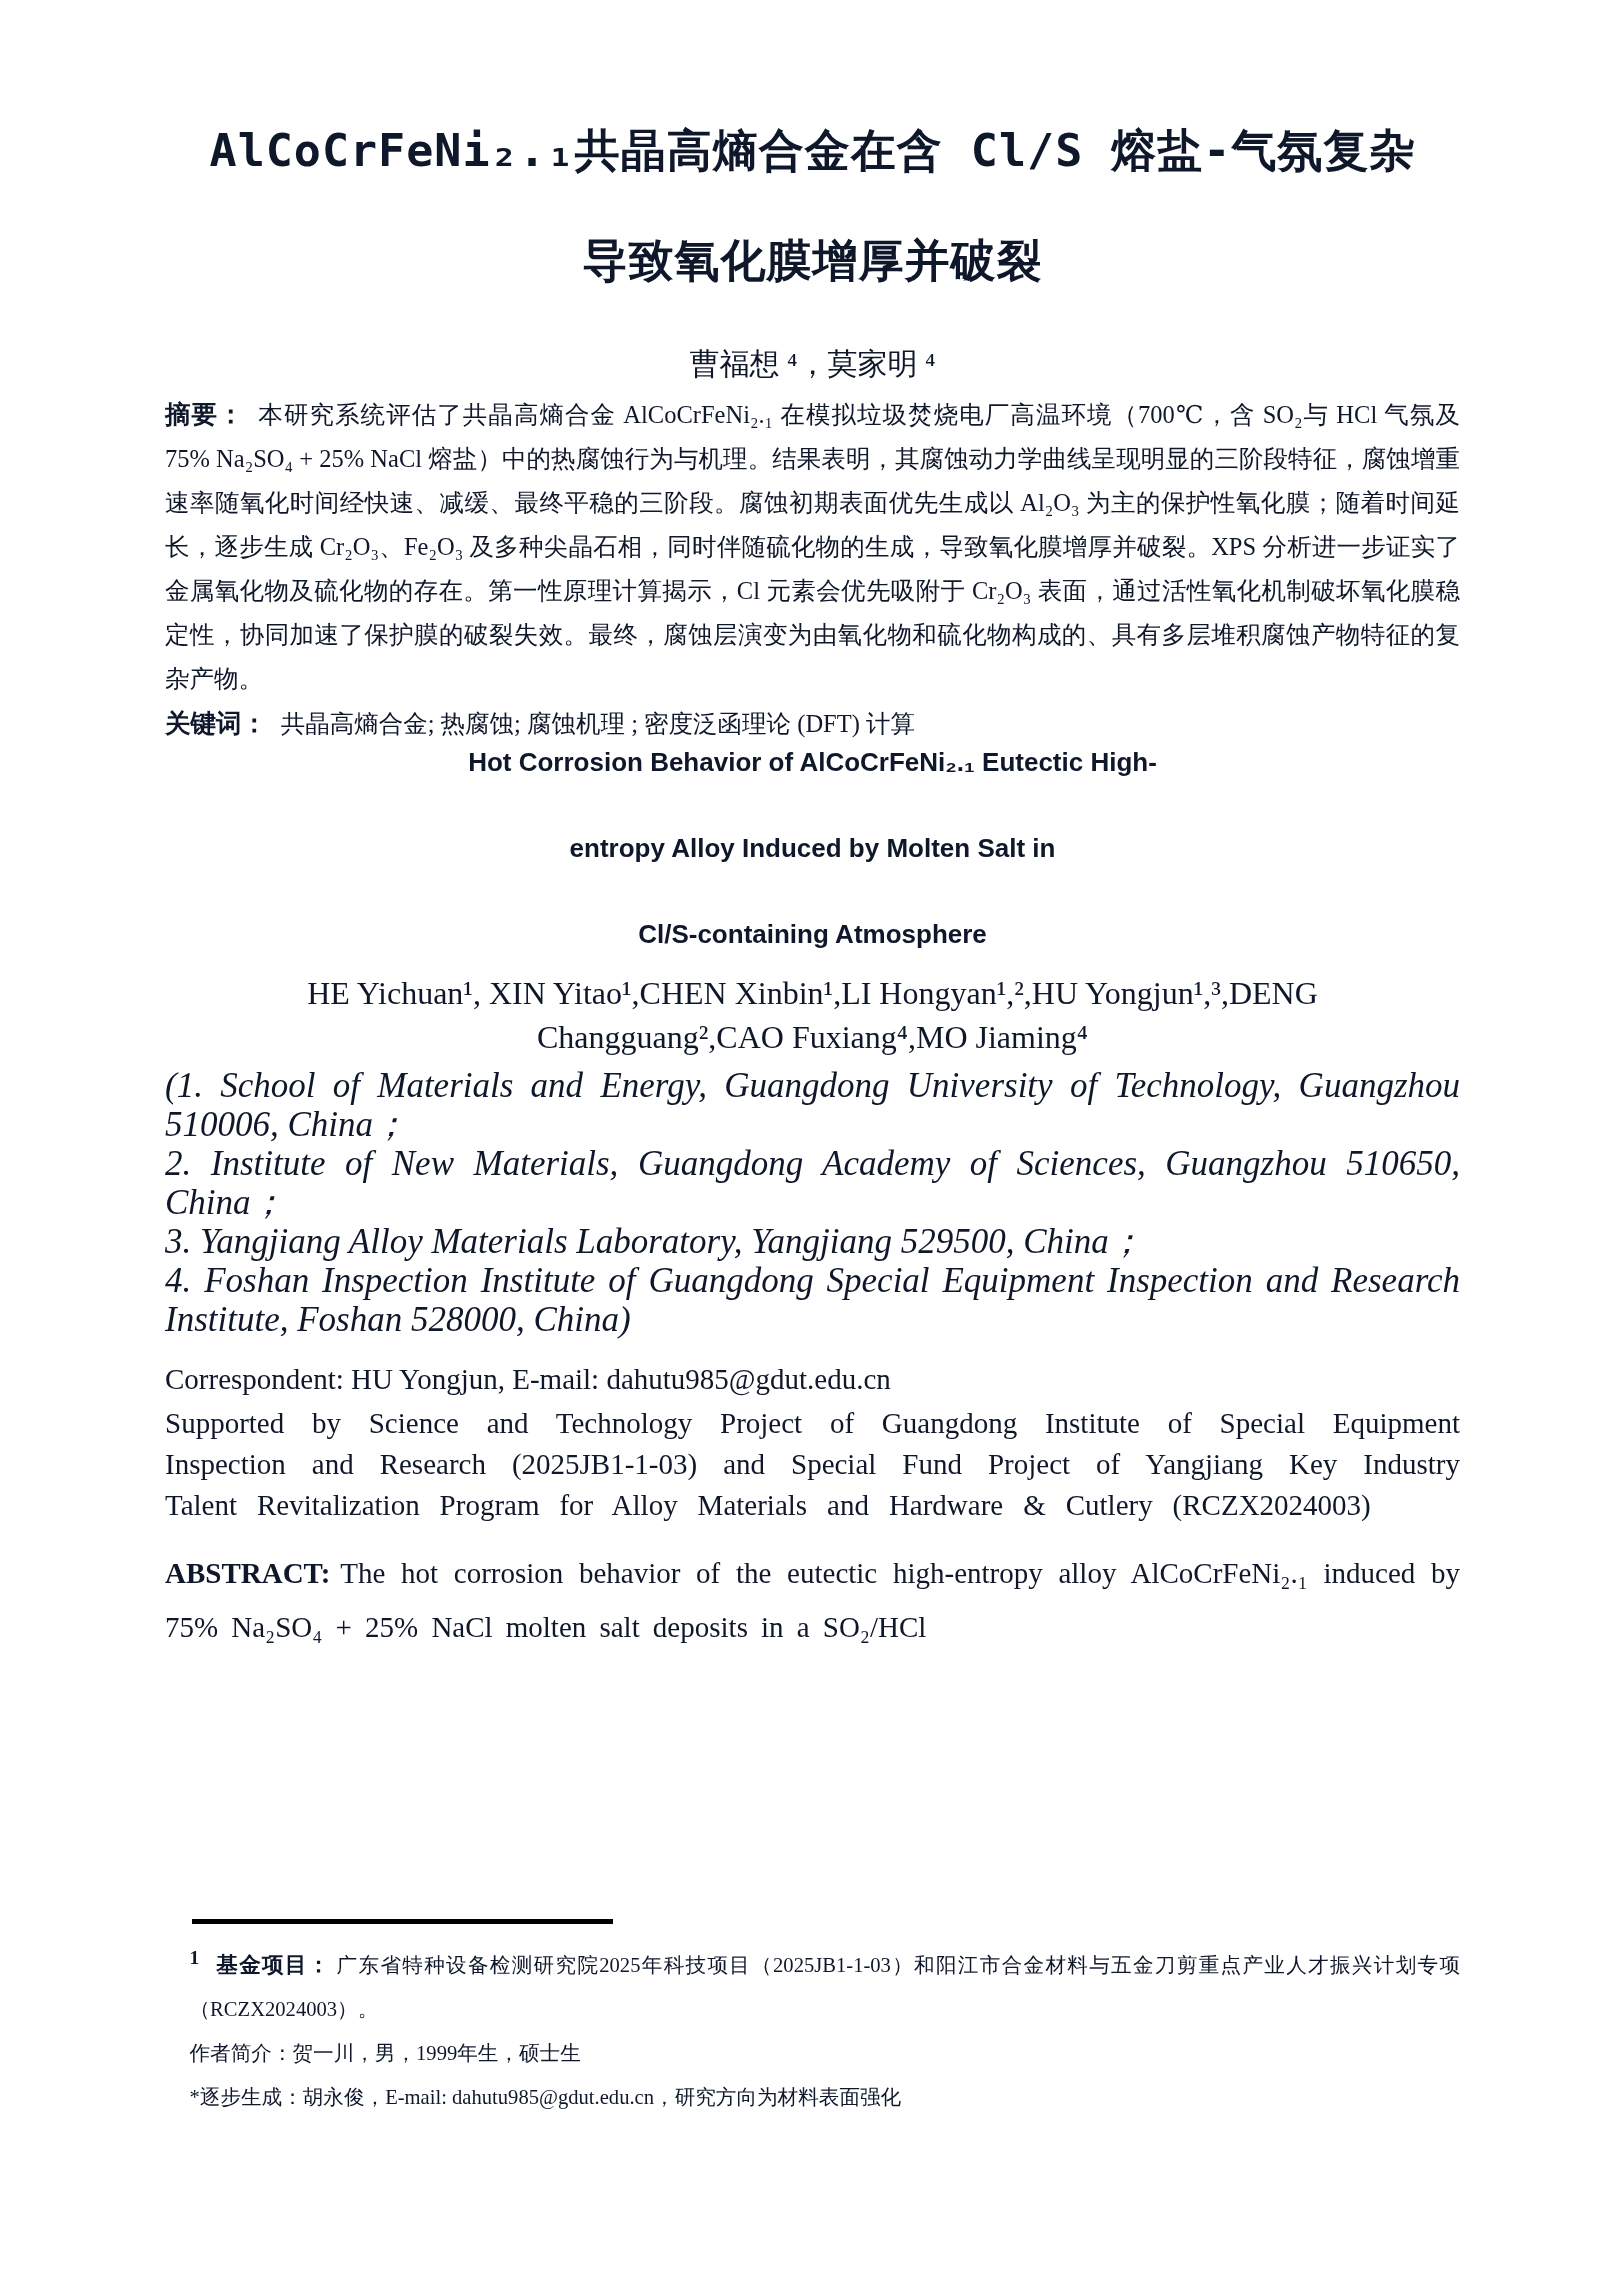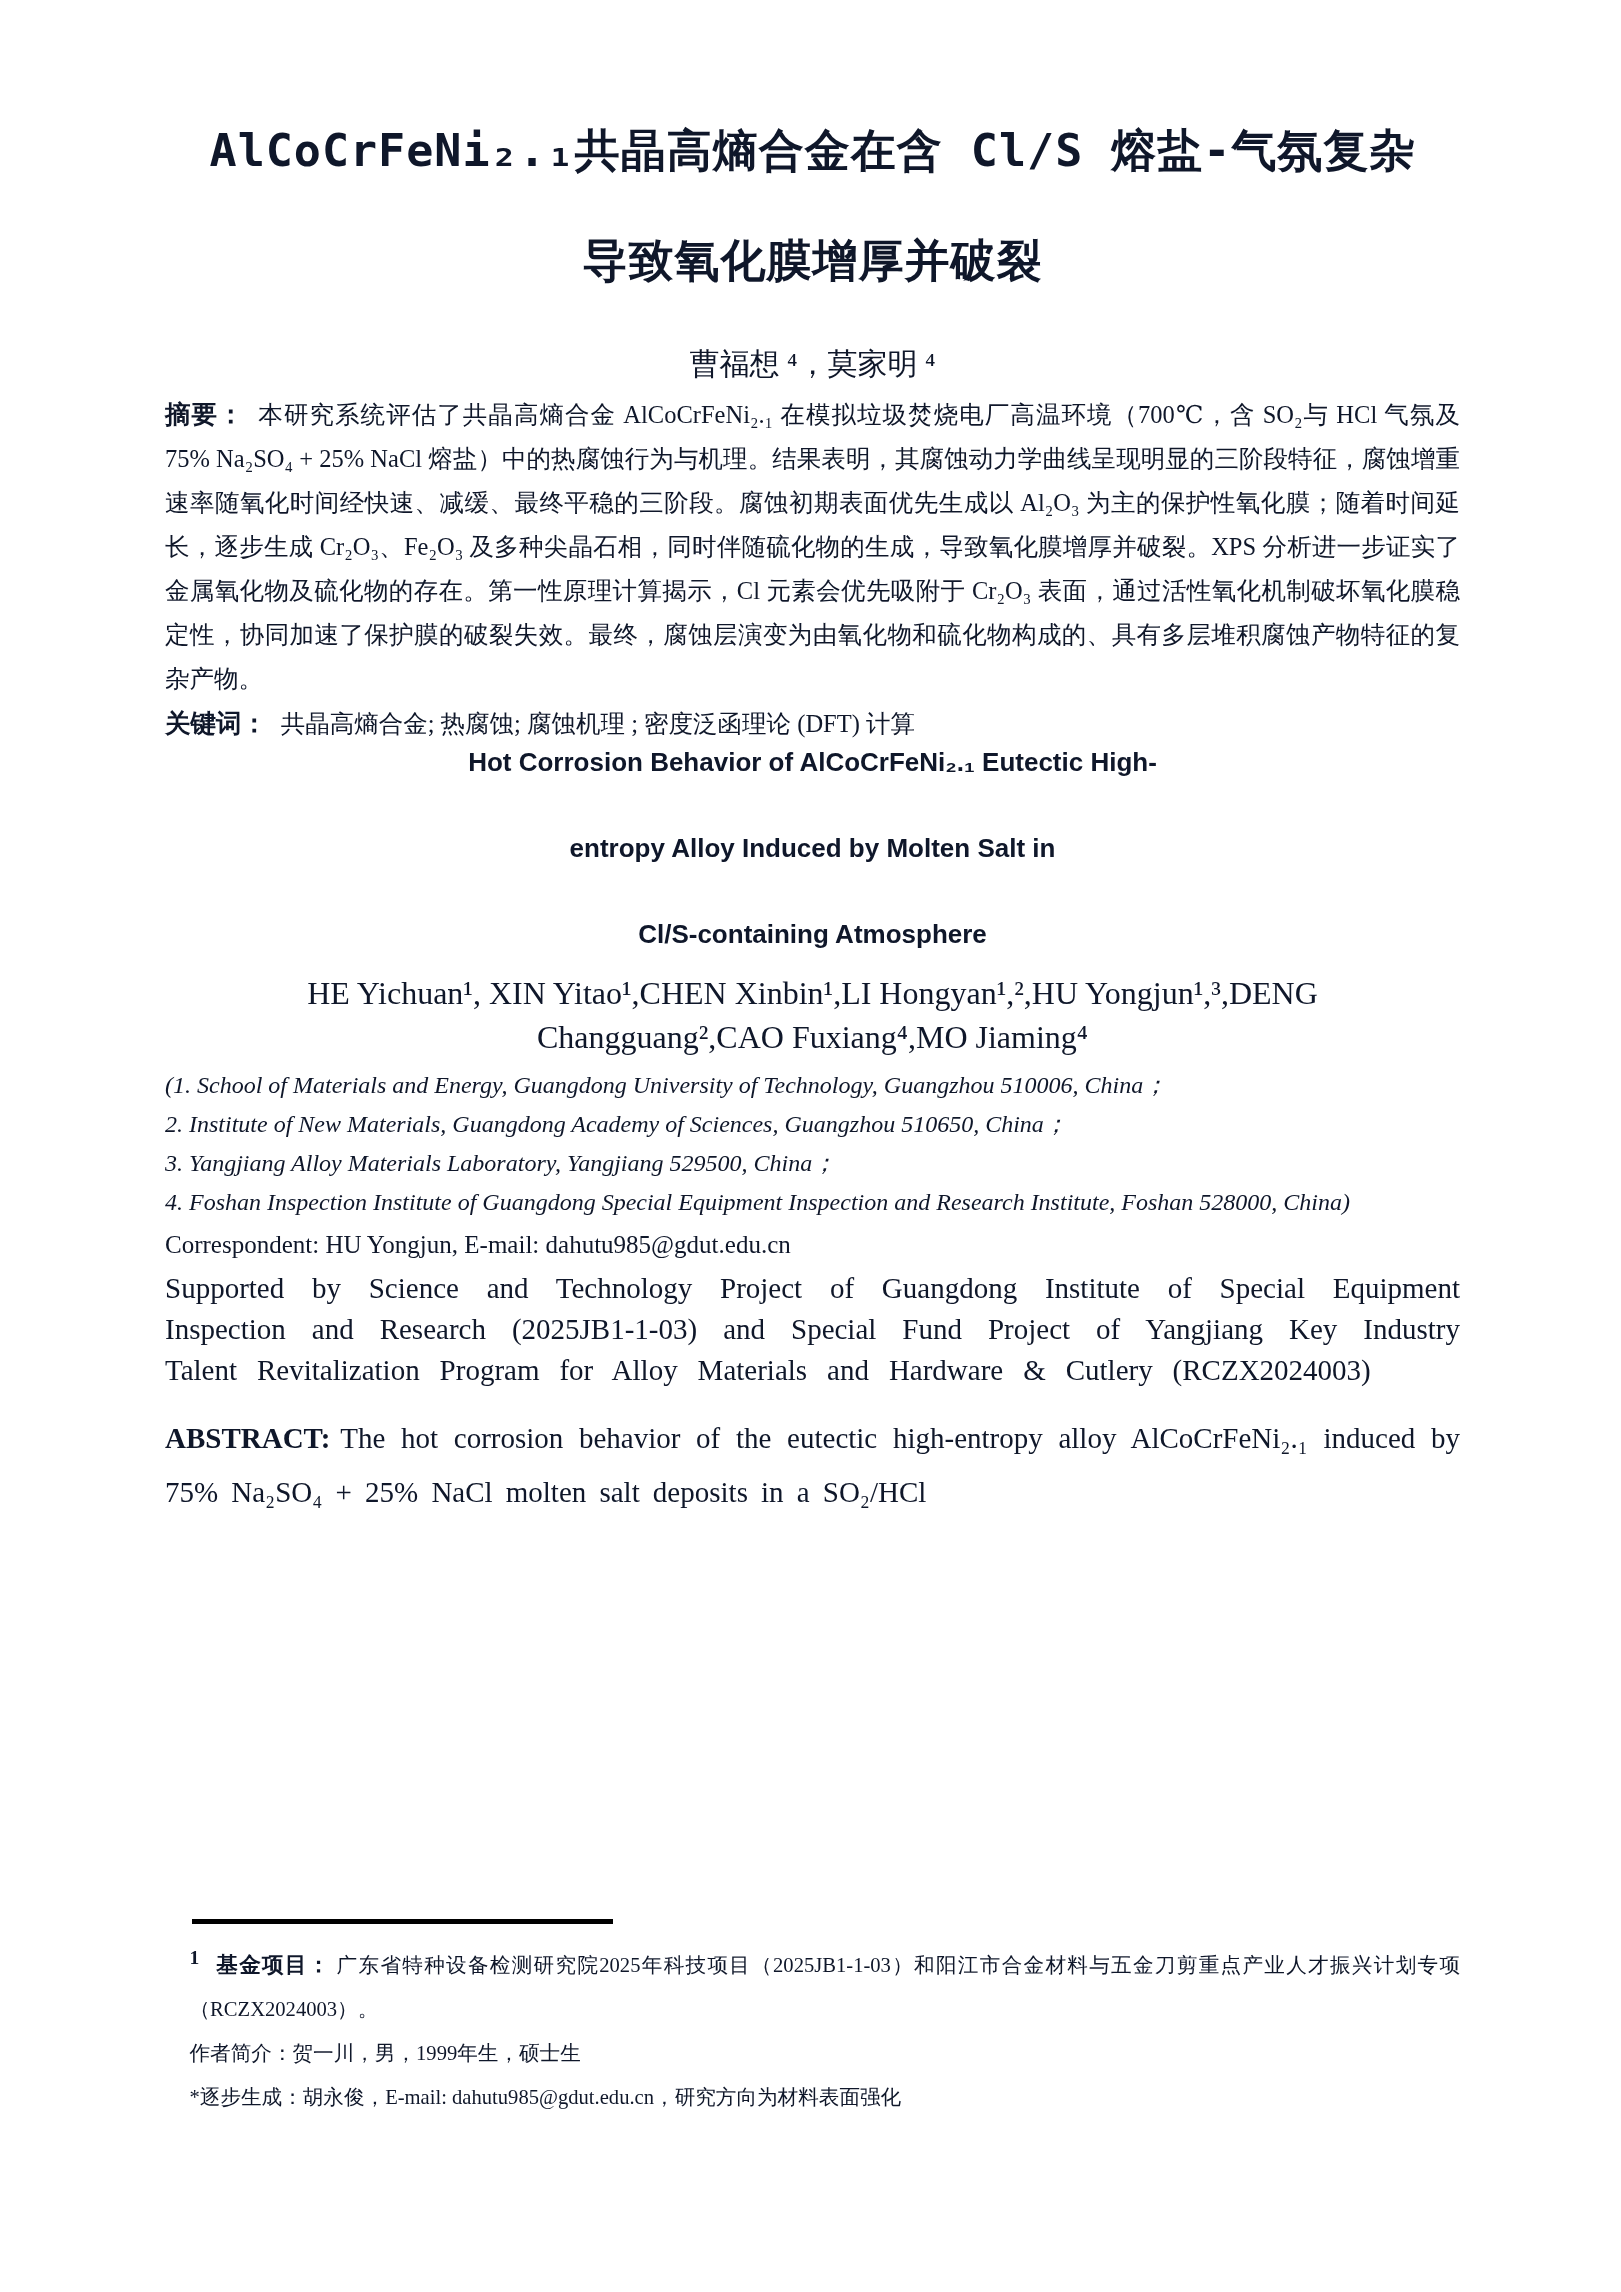--- a/index.html
+++ b/index.html
@@ -71,30 +71,30 @@
   .en-authors {
     margin-top: -5.9px;
     font-size: 32px;
     line-height: 44px;
     text-align: center;
   }
   
   .en-affils {
     margin-top: 6.9px;
     font-style: italic;
-    font-size: 24px;
+    font-size: 35px;
     line-height: 39px;
     text-align: justify;
     text-align-last: left;
   }
   .en-affils p { margin: 0; }
   
   .correspondent {
-    margin: 2px 0 0 0;
-    font-size: 25px;
+    margin: 20px 0 0 0;
+    font-size: 29px;
     line-height: 41px;
   }
   .funding {
     margin: 2.9px 0 0 0;
     font-size: 29px;
     line-height: 41px;
     text-align: justify;
     text-align-last: left;
     word-spacing: 12.7px;
   }

